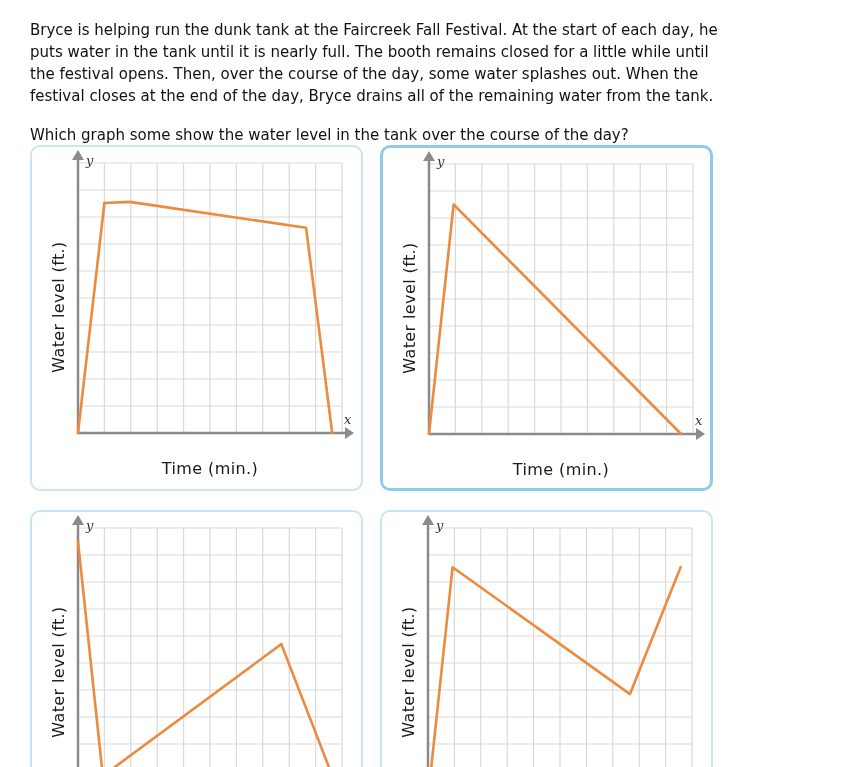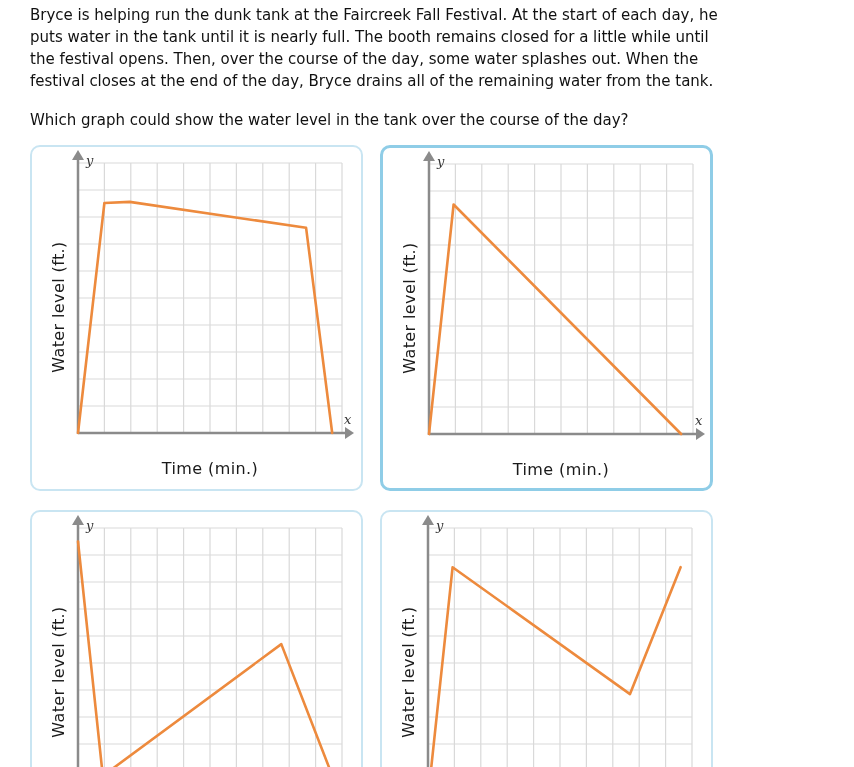--- a/index.html
+++ b/index.html
@@ -3,21 +3,21 @@
 <meta charset="utf-8">
 <style>
   html, body { margin: 0; padding: 0; background: #ffffff; }
   body {
     width: 854px; height: 767px; overflow: hidden; position: relative;
     font-family: "DejaVu Sans", "Liberation Sans", sans-serif;
     -webkit-font-smoothing: antialiased;
   }
   .content { position: absolute; left: 30px; top: 0; width: 800px; }
   .problem-text {
-    margin-top: 4px;
+    margin-top: 19px;
     font-size: 15px; line-height: 22px; color: #111;
     white-space: pre-line;
   }
   .question-text {
     margin-top: 17px;
     font-size: 15px; line-height: 22px; color: #111;
   }
   .options-grid {
     position: absolute; left: 30px; top: 145px;
     display: grid;
@@ -53,21 +53,21 @@
   }
 </style>
 </head>
 <body>
 
 <div class="content">
   <div class="problem-text">Bryce is helping run the dunk tank at the Faircreek Fall Festival. At the start of each day, he
 puts water in the tank until it is nearly full. The booth remains closed for a little while until
 the festival opens. Then, over the course of the day, some water splashes out. When the
 festival closes at the end of the day, Bryce drains all of the remaining water from the tank.</div>
-  <div class="question-text">Which graph could show the water level in the tank over the course of the day?</div>
+  <div class="question-text">Which graph some show the water level in the tank over the course of the day?</div>
 </div>
 
 <div class="options-grid">
 
   <div class="card">
     <svg width="333" height="300">
         <line x1="72.4" y1="16" x2="72.4" y2="286" stroke="#D9D9D9" stroke-width="1.2"></line>
         <line x1="98.8" y1="16" x2="98.8" y2="286" stroke="#D9D9D9" stroke-width="1.2"></line>
         <line x1="125.2" y1="16" x2="125.2" y2="286" stroke="#D9D9D9" stroke-width="1.2"></line>
         <line x1="151.6" y1="16" x2="151.6" y2="286" stroke="#D9D9D9" stroke-width="1.2"></line>

